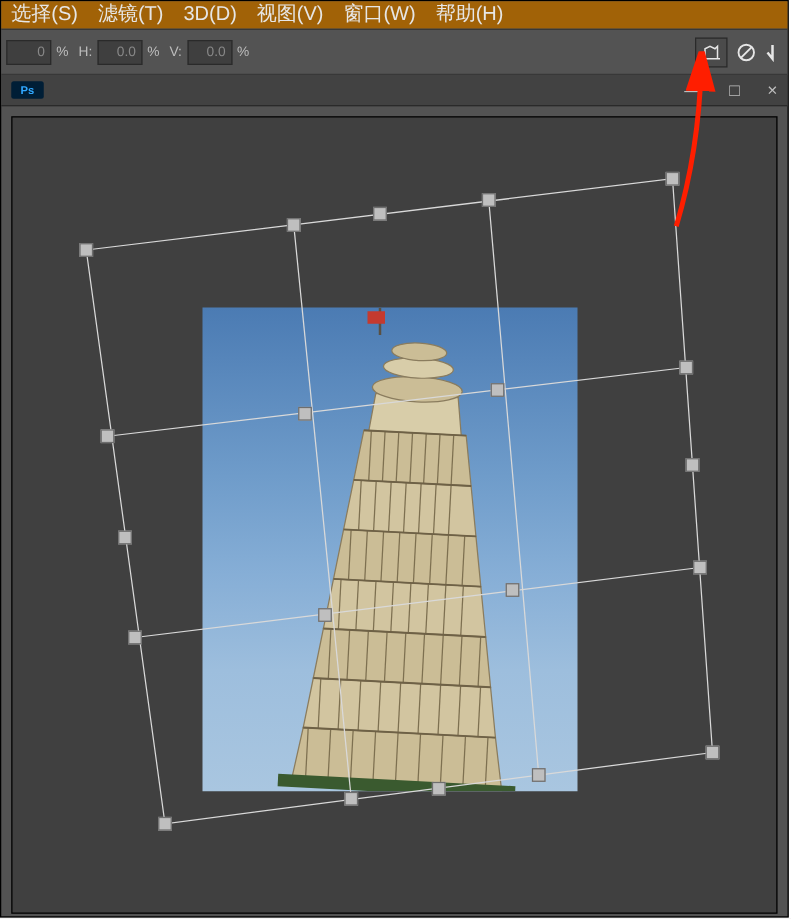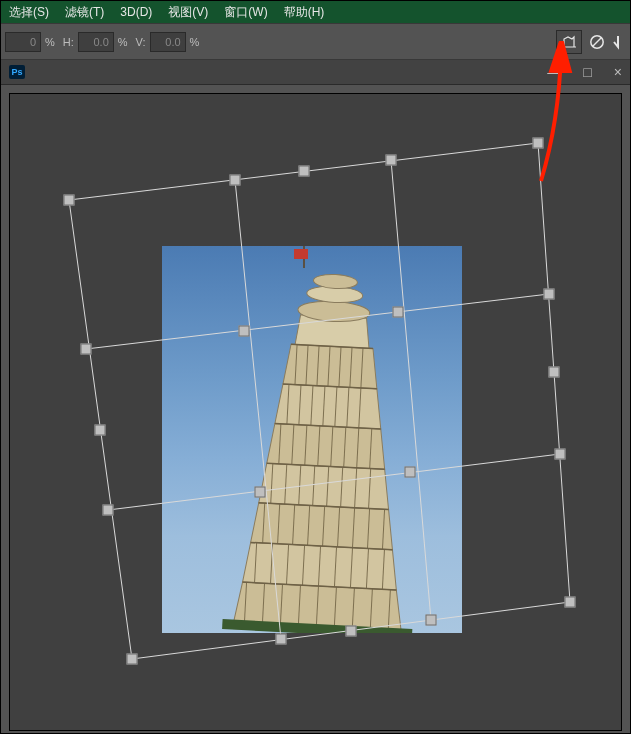--- a/index.html
+++ b/index.html
@@ -1,28 +1,28 @@
 <!DOCTYPE html>
 <html><head>
 <meta charset="utf-8">
 <style>
   html,body{margin:0;padding:0;width:633px;height:735px;background:#fff;font-family:"Microsoft YaHei","SimSun",Arial,sans-serif;overflow:hidden;}
   .app{position:relative;width:629px;height:732px;background:#535353;border:1px solid #000;}
   
-  .menubar{position:absolute;left:0;top:0;width:100%;height:22px;background:#14532d;display:flex;align-items:center;color:#e6e6e6;font-size:12px;}
+  .menubar{position:absolute;left:0;top:0;width:100%;height:22px;background:#a16207;display:flex;align-items:center;color:#e6e6e6;font-size:16px;}
   .menubar .item{padding:0 8px;height:22px;line-height:22px;cursor:default;}
   
   .optbar{position:absolute;left:0;top:22px;width:100%;height:35px;background:#535353;border-top:1px solid #383838;border-bottom:1px solid #383838;display:flex;align-items:center;color:#bdbdbd;font-size:11px;}
   .optbar .num{display:inline-block;width:30px;height:18px;line-height:18px;background:#3f3f3f;border:1px solid #2a2a2a;color:#888;text-align:right;padding-right:4px;margin:0 4px;}
   .optbar .pct{color:#bdbdbd;margin-right:8px;}
   .optright{position:absolute;right:0;top:0;height:35px;display:flex;align-items:center;gap:6px;padding-right:4px;}
   .iconbox{width:24px;height:22px;background:#4b4b4b;border:1px solid #2a2a2a;display:flex;align-items:center;justify-content:center;color:#e6e6e6;}
   
   .tabbar{position:absolute;left:0;top:59px;width:100%;height:24px;background:#424242;display:flex;align-items:center;border-bottom:1px solid #2a2a2a;}
-  .psicon{width:16px;height:14px;background:#001e36;color:#31a8ff;font-size:9px;font-weight:bold;display:flex;align-items:center;justify-content:center;margin:0 6px 0 8px;border-radius:2px;text-align:center;}
+  .psicon{width:26px;height:14px;background:#001e36;color:#31a8ff;font-size:9px;font-weight:bold;display:flex;align-items:center;justify-content:center;margin:0 6px 0 8px;border-radius:2px;text-align:center;}
   .tabtitle{color:#e6e6e6;font-size:12px;}
   .winbtns{position:absolute;right:8px;top:0;height:24px;display:flex;align-items:center;gap:22px;color:#bdbdbd;font-size:14px;}
   .winbtns span{cursor:default;}
   
   .canvas{position:absolute;left:8px;right:8px;top:92px;bottom:2px;background:#404040;border:1px solid #000;}
   
   .img{position:absolute;left:152px;top:152px;width:300px;height:387px;background:linear-gradient(180deg,#4b7bb3 0%,#6f9cca 35%,#86aed6 55%,#9dbedd 75%,#a9c6e0 100%);overflow:hidden;}
   .arrow{position:absolute;pointer-events:none;}
   
   .handle{position:absolute;width:9px;height:9px;background:#bfbfbf;border:1px solid #6e6e6e;transform:translate(-50%,-50%);cursor:move;}

